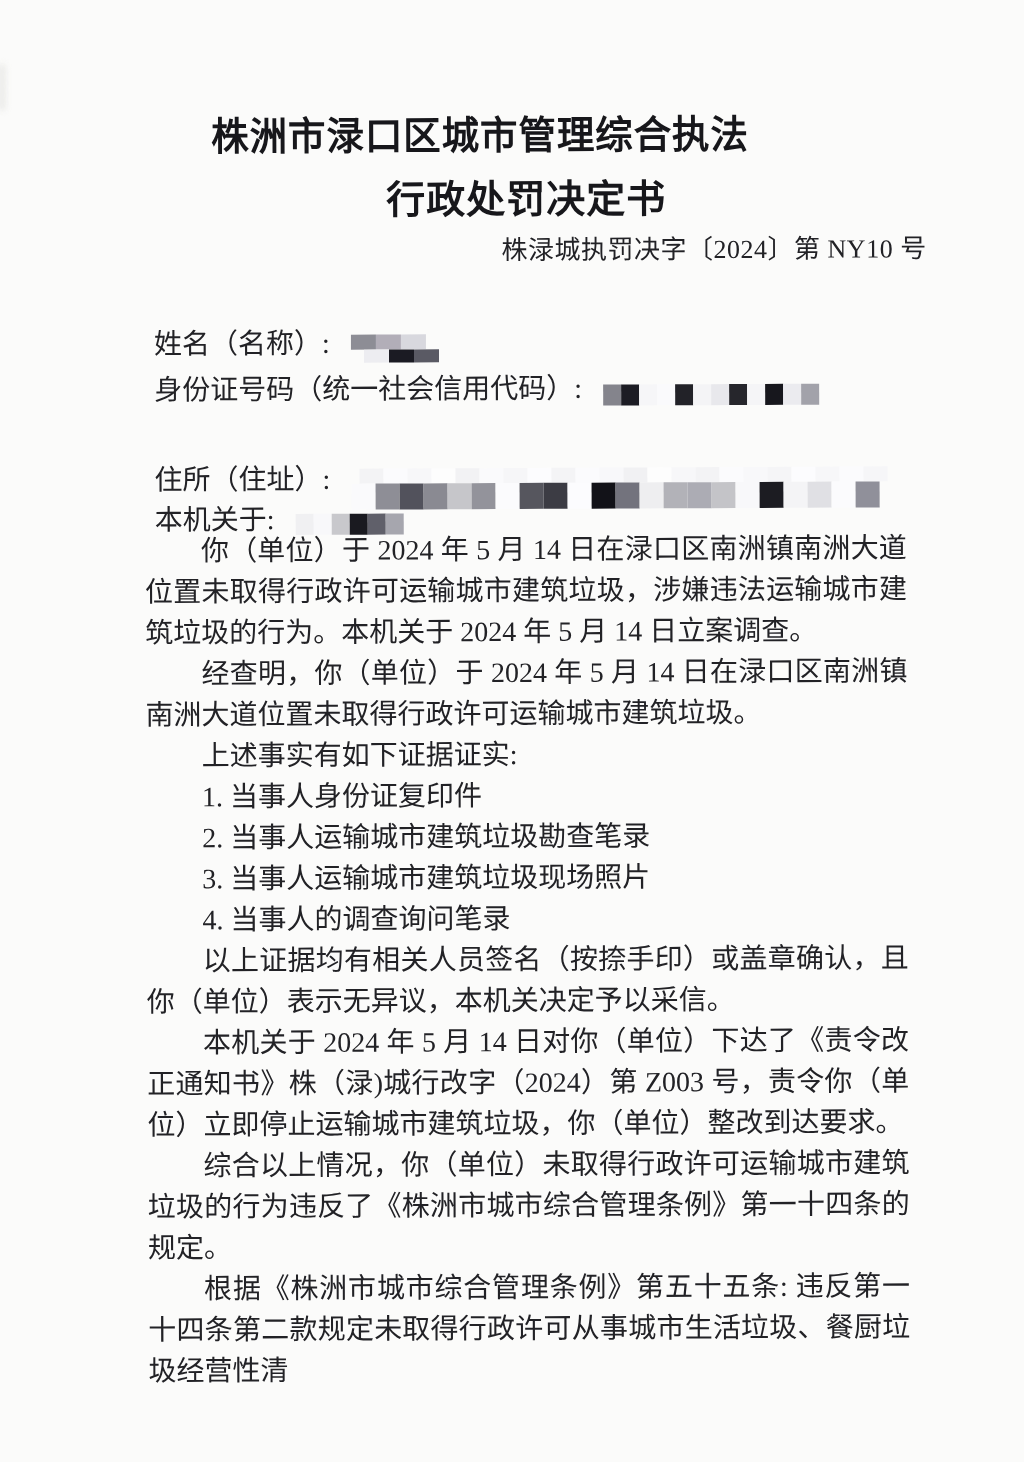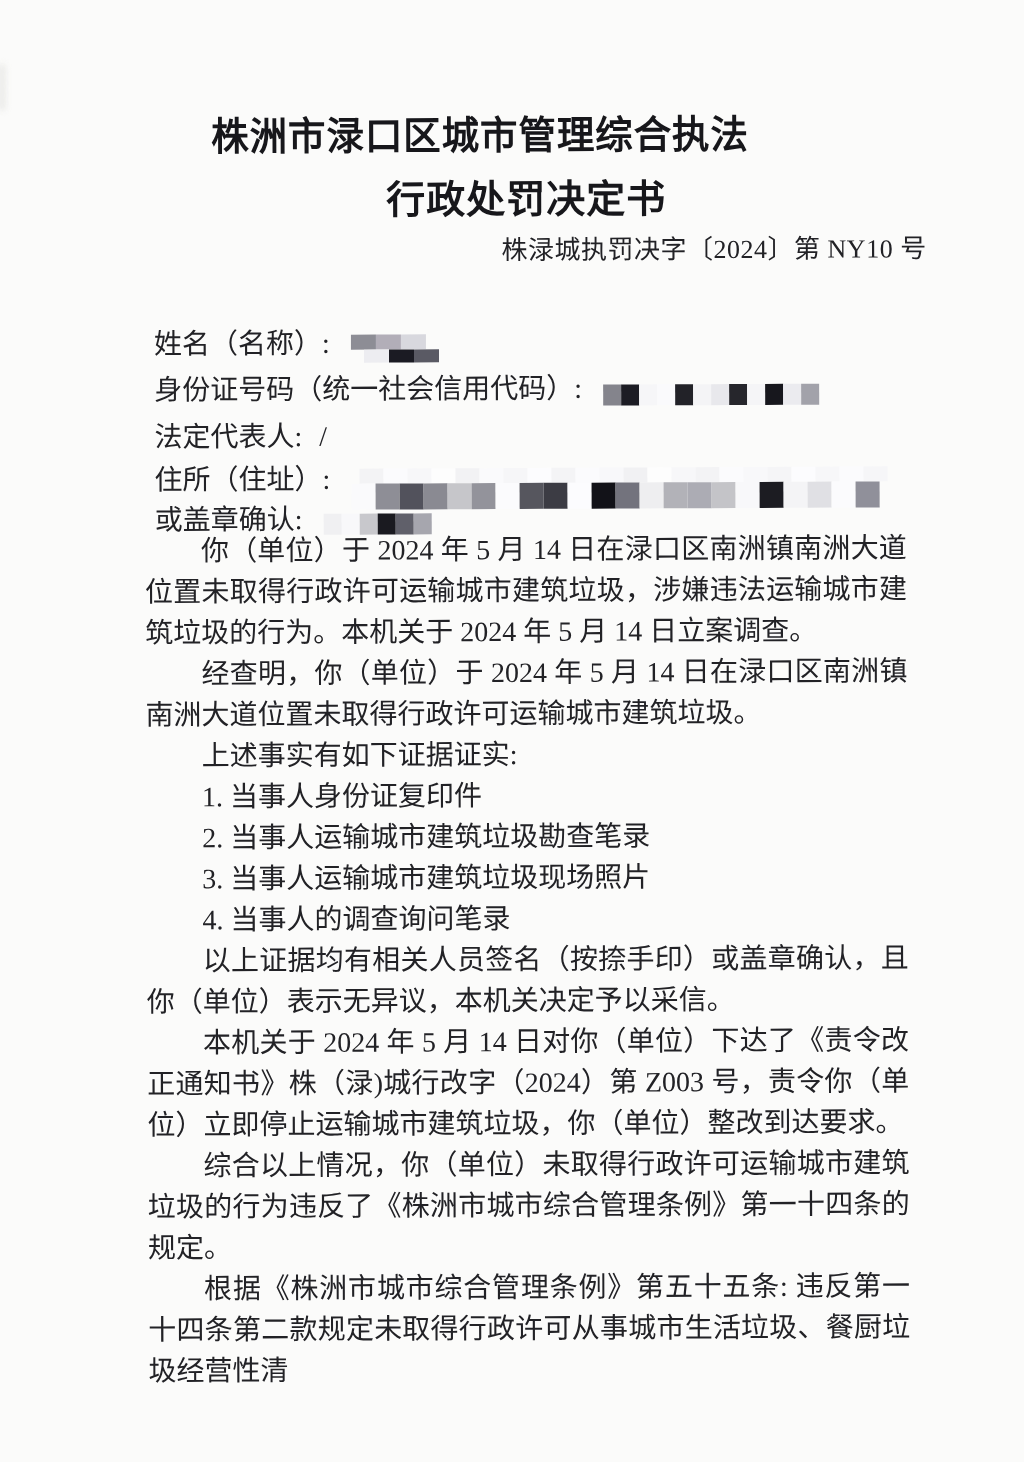--- a/index.html
+++ b/index.html
@@ -91,24 +91,20 @@
             <span class="msq" style="width: 18px; height: 21px; background: rgb(232, 232, 236);"></span>
             <span class="msq" style="width: 18px; height: 21px; background: rgb(38, 38, 44);"></span>
             <span class="msq" style="width: 18px; height: 21px; background: rgb(245, 245, 247);"></span>
             <span class="msq" style="width: 18px; height: 21px; background: rgb(23, 23, 29);"></span>
             <span class="msq" style="width: 18px; height: 21px; background: rgb(235, 235, 239);"></span>
             <span class="msq" style="width: 18px; height: 21px; background: rgb(162, 162, 170);"></span>
           </div>
         </span>
     </div>
 
-    <div class="field f-rep">
-      <span class="flabel">法定代表人:</span>
-      <span class="fvalue">/</span>
-    </div>
 
     <div class="field f-addr">
       <span class="flabel">住所（住址）:</span>
       <span class="mosaic m-addr">
           <div class="mrow" style="margin-left: 8px;">
             <span class="msq" style="width: 24px; height: 15px; background: rgb(243, 243, 245);"></span>
             <span class="msq" style="width: 24px; height: 15px; background: rgb(251, 251, 253);"></span>
             <span class="msq" style="width: 24px; height: 15px; background: rgb(247, 247, 249);"></span>
             <span class="msq" style="width: 24px; height: 15px; background: rgb(253, 253, 253);"></span>
             <span class="msq" style="width: 24px; height: 15px; background: rgb(242, 242, 244);"></span>
@@ -151,21 +147,21 @@
             <span class="msq" style="width: 24px; height: 26px; background: rgb(28, 28, 34);"></span>
             <span class="msq" style="width: 24px; height: 26px; background: rgb(244, 244, 246);"></span>
             <span class="msq" style="width: 24px; height: 26px; background: rgb(224, 224, 228);"></span>
             <span class="msq" style="width: 24px; height: 26px; background: rgb(251, 251, 253);"></span>
             <span class="msq" style="width: 24px; height: 26px; background: rgb(144, 144, 154);"></span>
           </div>
         </span>
     </div>
 
     <div class="field f-phone">
-      <span class="flabel">或盖章确认:</span>
+      <span class="flabel">本机关于:</span>
       <span class="mosaic m-phone">
           <div class="mrow" style="margin-left: 0px;">
             <span class="msq" style="width: 18px; height: 21px; background: rgb(240, 240, 242);"></span>
             <span class="msq" style="width: 18px; height: 21px; background: rgb(248, 248, 250);"></span>
             <span class="msq" style="width: 18px; height: 21px; background: rgb(200, 200, 204);"></span>
             <span class="msq" style="width: 18px; height: 21px; background: rgb(26, 26, 32);"></span>
             <span class="msq" style="width: 18px; height: 21px; background: rgb(96, 96, 106);"></span>
             <span class="msq" style="width: 18px; height: 21px; background: rgb(166, 166, 174);"></span>
           </div>
         </span>

